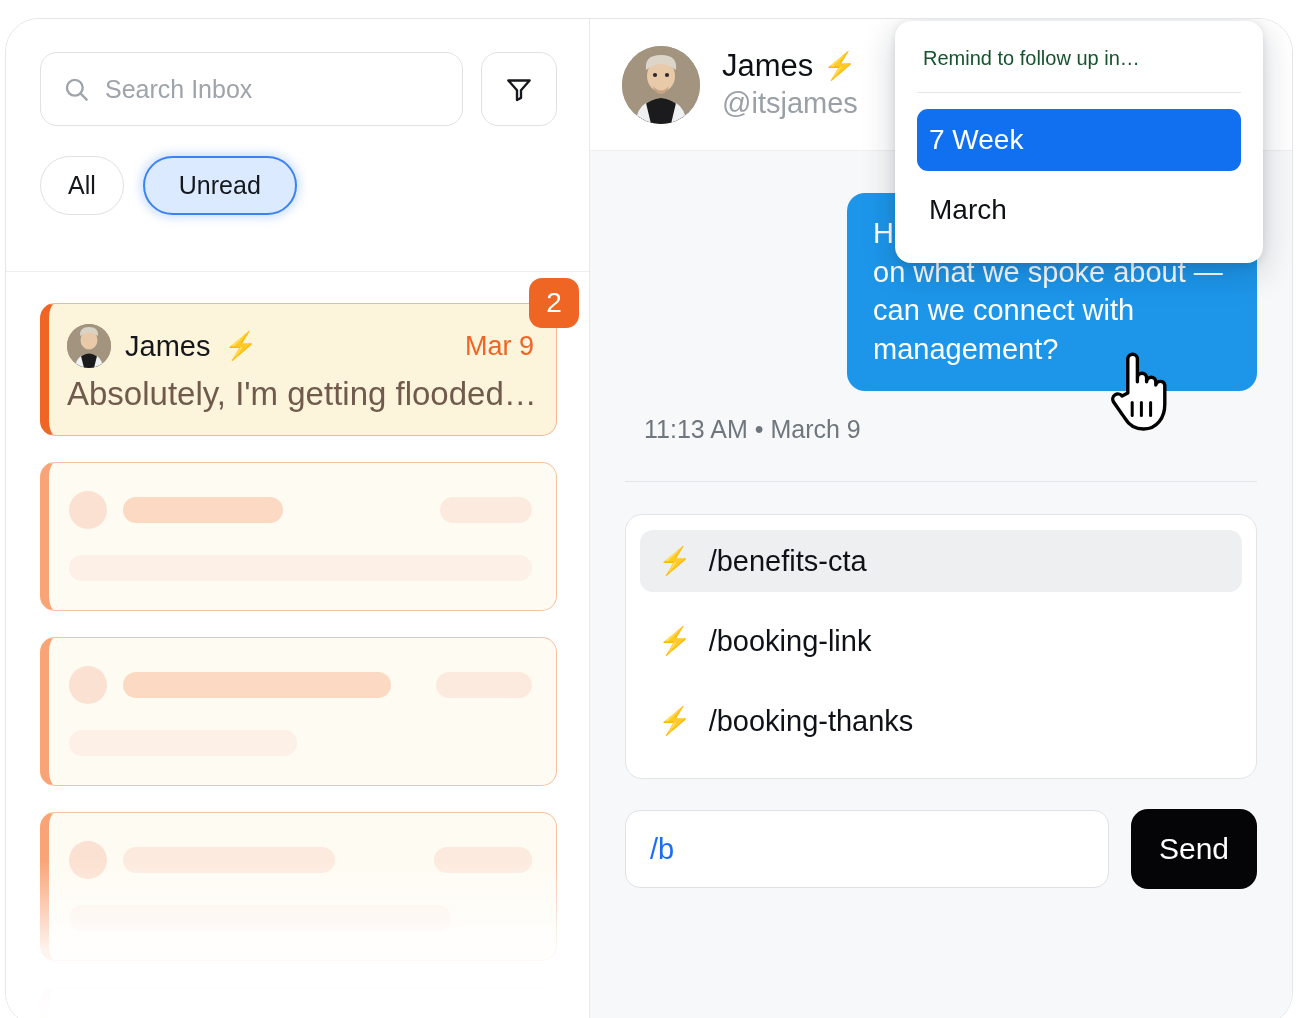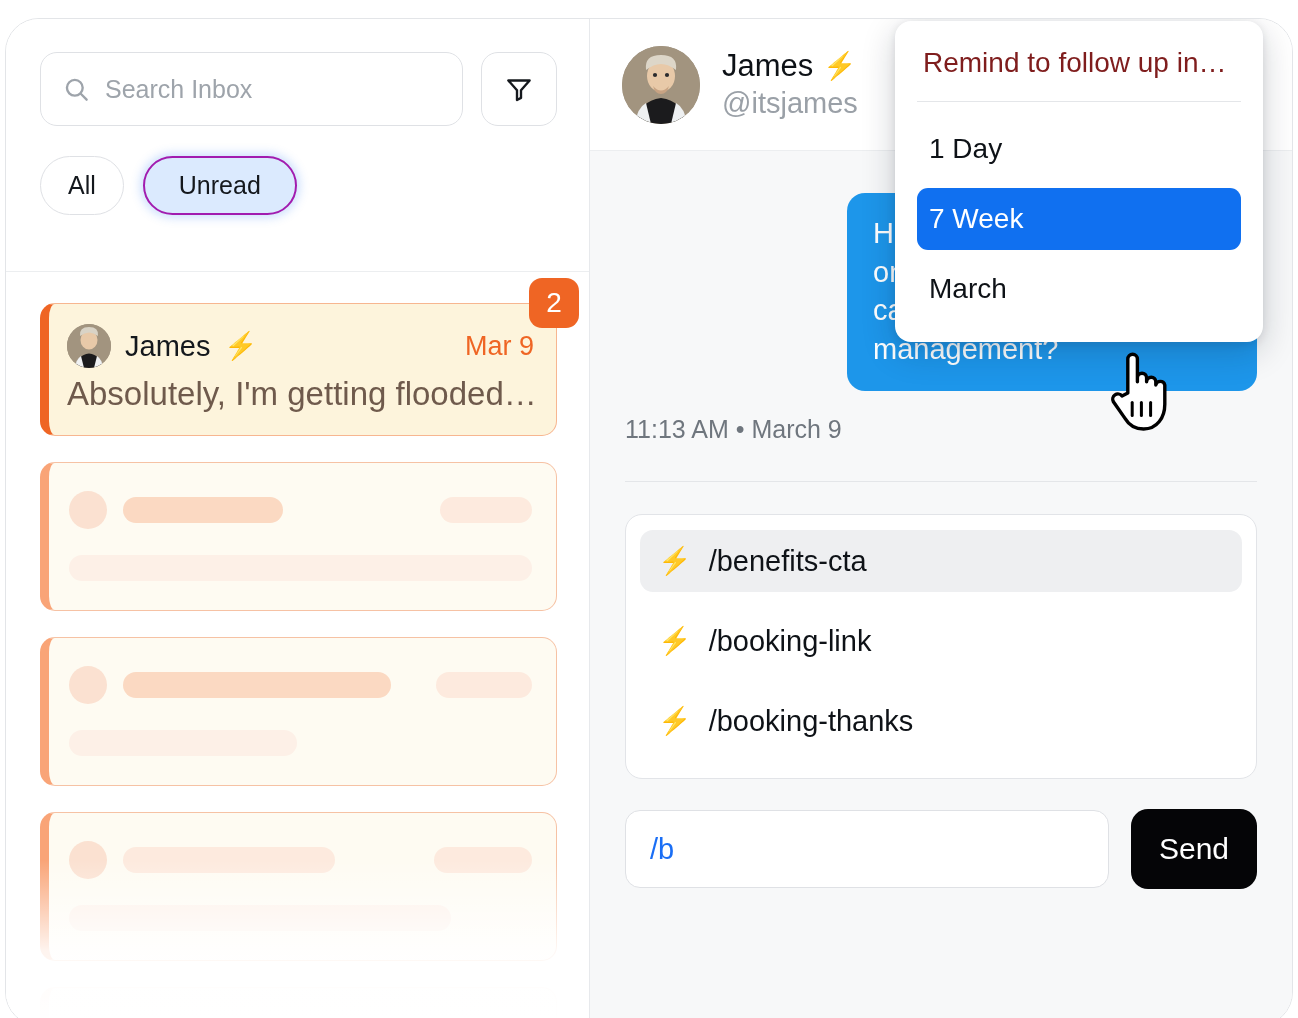--- a/index.html
+++ b/index.html
@@ -107,21 +107,21 @@
     font-family: "Liberation Sans", sans-serif;
     padding: 8px 27px;
     display: flex;
     align-items: center;
     justify-content: center;
     cursor: pointer;
     box-sizing: border-box;
   }
   .chip.active {
     background: #dbeafe;
-    border: 2px solid #a21caf;
+    border: 2px solid #3b82f6;
     box-shadow: 0 0 10px 3px rgba(59,130,246,0.25);
     padding: 15px 34px;
   }
 
   
   #inbox-list {
     position: absolute;
     top: 254px;
     left: 0;
     right: 0;
@@ -300,20 +300,21 @@
     font-size: 29px;
     line-height: 1.33;
     border-radius: 18px;
     padding: 21px 26px 23px 26px;
     box-sizing: border-box;
   }
   #msg-time {
     margin-top: 24px;
     font-size: 25px;
     color: #6f767e;
+    margin-left: 19px;
   }
 
   #chat-divider {
     margin: 37px 35px 0 35px;
     height: 1px;
     background: #e4e6e9;
   }
 
   
   #slash-panel {
@@ -380,22 +381,22 @@
     top: 2px;
     width: 368px;
     background: #ffffff;
     border-radius: 16px;
     box-shadow: 0 10px 34px rgba(16,24,40,0.20), 0 2px 8px rgba(16,24,40,0.10);
     padding: 26px 22px 22px 22px;
     box-sizing: border-box;
     z-index: 20;
   }
   #reminder-title {
-    font-size: 28px;
-    color: #7f1d1d;
+    font-size: 20px;
+    color: #14532d;
     padding: 0 6px;
   }
   #reminder-sep {
     margin: 22px 0 16px 0;
     height: 1px;
     background: #e4e6e9;
   }
   .reminder-item {
     height: 62px;
     display: flex;
@@ -567,21 +568,20 @@
     </div>
 
     <div id="composer">
       <input id="composer-input" type="text" placeholder="Type a message" value="/b" style="">
       <button id="send-button">Send</button>
     </div>
 
     <div id="reminder-menu">
       <div id="reminder-title">Remind to follow up in…</div>
       <div id="reminder-sep"></div>
-      <div class="reminder-item">1 Day</div>
       <div class="reminder-item highlighted">7 Week</div>
       <div class="reminder-item">March</div>
     </div>
   </div>
 
   <svg id="hand-cursor" width="72" height="86" viewBox="0 0 36 43">
     <path d="M12.4 22.0 V5.0 a2.4 2.4 0 0 1 4.8 0 v11.4 v-2.0 a2.3 2.3 0 0 1 4.6 0 v2.0 a2.3 2.3 0 0 1 4.6 0 v1.6 a2.3 2.3 0 0 1 4.5 0 v9.6 c0 6.6 -3.8 12.4 -10.6 12.4 c-4.4 0 -7.3 -1.9 -9.3 -5.3 L5.2 26.4 a2.6 2.6 0 0 1 4.3 -2.9 z" fill="#ffffff" stroke="#000000" stroke-width="1.7" stroke-linejoin="round"></path>
     <line x1="14.6" y1="26.8" x2="14.6" y2="33.2" stroke="#000000" stroke-width="1.5" stroke-linecap="round"></line>
     <line x1="19.2" y1="26.8" x2="19.2" y2="33.2" stroke="#000000" stroke-width="1.5" stroke-linecap="round"></line>
     <line x1="23.8" y1="26.8" x2="23.8" y2="33.2" stroke="#000000" stroke-width="1.5" stroke-linecap="round"></line>

